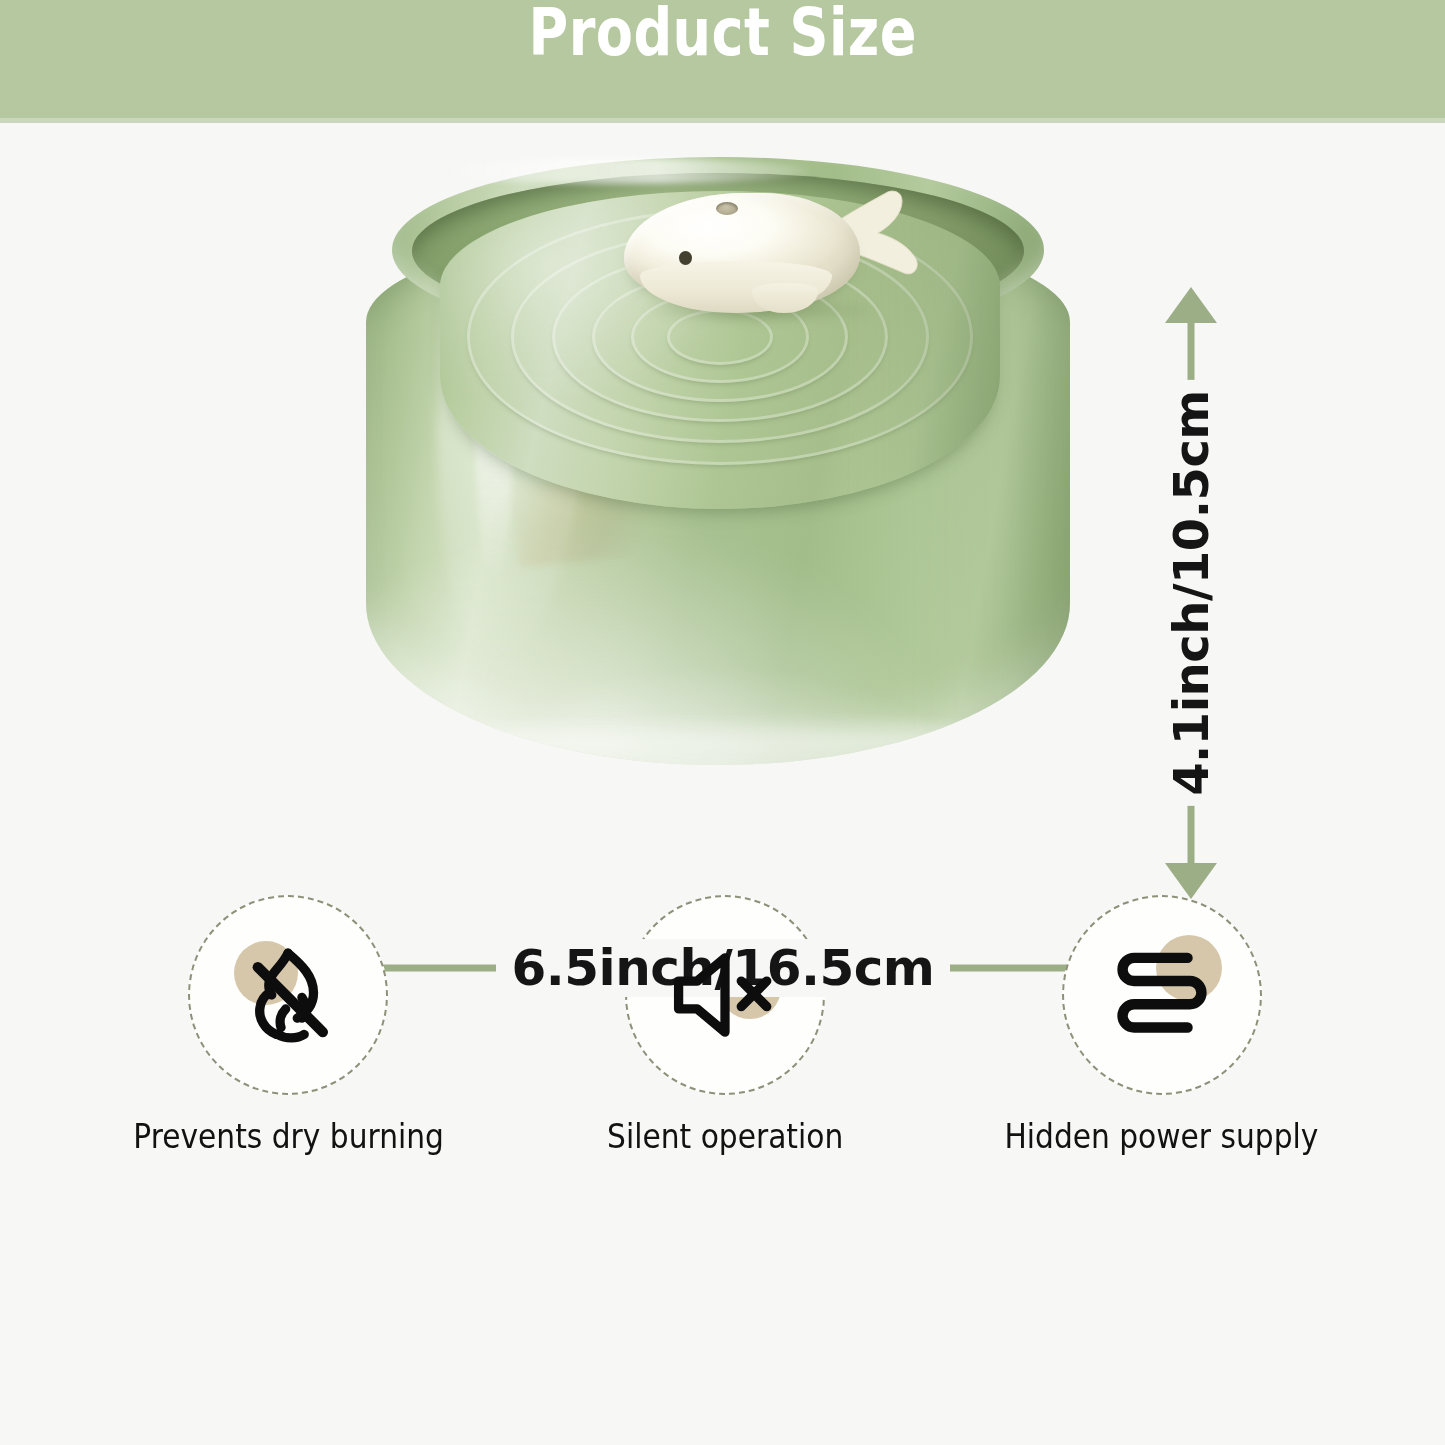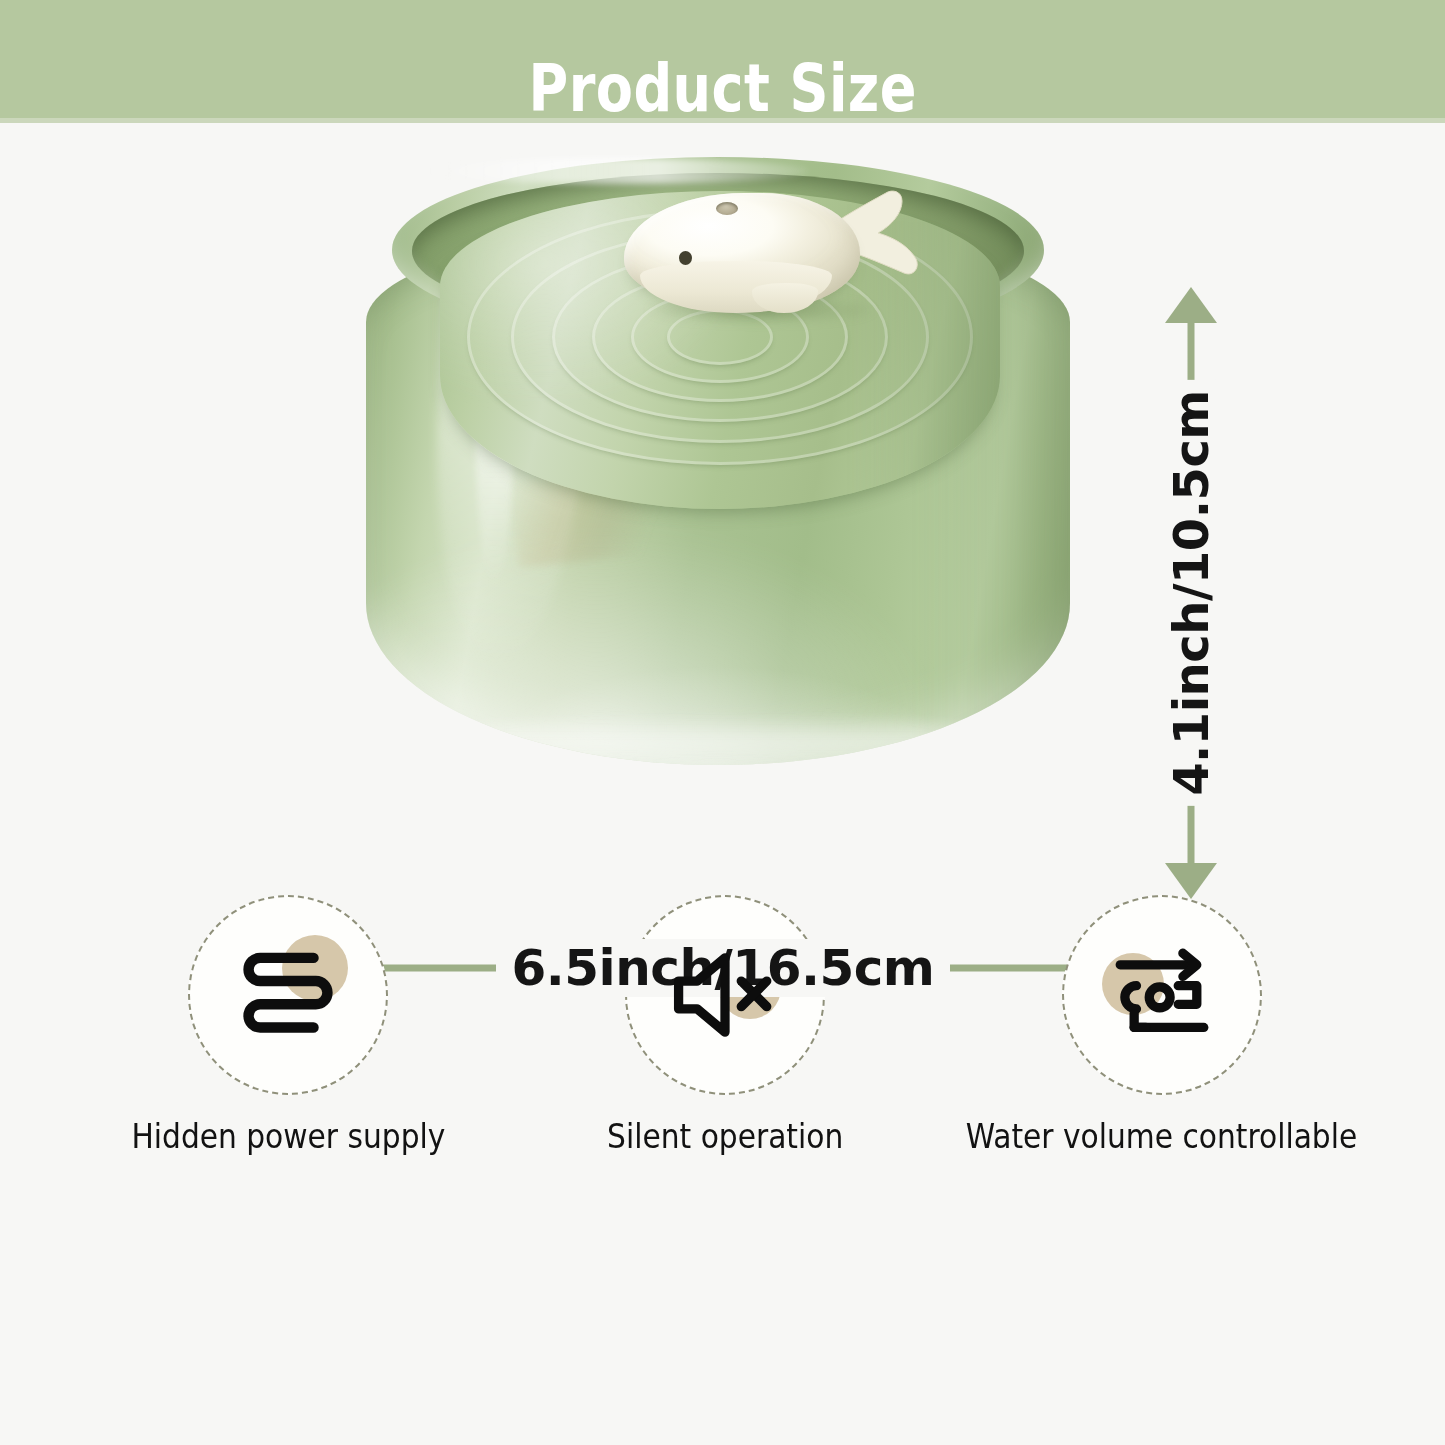--- a/index.html
+++ b/index.html
@@ -16,21 +16,21 @@
   }
 
   
   .header {
     position: absolute;
     left: 0; top: 0;
     width: 1445px;
     height: 122px;
     background: #b5c89f;
     display: flex;
-    align-items: flex-end;
+    align-items: flex-start;
     justify-content: center;
     box-sizing: border-box;
   }
   .header-underline {
     position: absolute;
     left: 0; top: 118px;
     width: 1445px;
     height: 5px;
     background: #cbd7bb;
   }
@@ -546,61 +546,58 @@
     <div class="dim-h-stem-r"></div>
     <div class="arrow-left"></div>
     <div class="arrow-right"></div>
     <div class="dim-h-label">6.5inch/16.5cm</div>
   </div>
 
 </div>
 
 <div class="features">
 
-
-
   <div class="feature">
     <div class="feature-circle">
-      <div class="tan-dot" style="width:66px;height:66px;left:92px;top:38px;"></div>
+      <div class="tan-dot" style="width:64px;height:64px;left:44px;top:44px;"></div>
       <svg class="feature-icon" viewBox="0 0 100 100">
-        <path d="M72 18 L 26 18 A 10 10 0 0 0 26 38 L 74 38 A 10 10 0 0 1 74 58 L 26 58 A 10 10 0 0 0 26 78 L 72 78" fill="none" stroke="#0d0d0d" stroke-width="9" stroke-linecap="round" stroke-linejoin="round"></path>
+        <g fill="none" stroke="#0d0d0d" stroke-width="8" stroke-linecap="round" stroke-linejoin="round">
+          <path d="M50 14 C 44 26, 36 30, 34 38 C 32 45, 36 50, 36 50"></path>
+          <path d="M50 14 C 62 24, 72 34, 72 48 C 72 58, 66 66, 58 70"></path>
+          <path d="M40 84 C 30 80, 24 70, 26 60 C 27 54, 31 50, 34 48"></path>
+          <path d="M41 84 C 48 88, 58 88, 64 84"></path>
+          <path d="M48 62 C 44 66, 42 72, 44 78"></path>
+          <path d="M62 52 C 66 58, 66 66, 62 70"></path>
+        </g>
+        <line x1="24" y1="26" x2="80" y2="82" stroke="#0d0d0d" stroke-width="9" stroke-linecap="round"></line>
       </svg>
     </div>
-    <div class="feature-label">Hidden power supply</div>
+    <div class="feature-label">Prevents dry burning</div>
   </div>
+
 
   <div class="feature">
     <div class="feature-circle">
       <div class="tan-dot" style="width:62px;height:62px;left:92px;top:60px;"></div>
       <svg class="feature-icon" viewBox="0 0 100 100">
         <g stroke="#0d0d0d" stroke-width="8" stroke-linecap="round" stroke-linejoin="round" fill="none">
           <path d="M10 38 L 26 38 L 50 18 L 50 82 L 26 62 L 10 62 Z"></path>
           <line x1="64" y1="38" x2="86" y2="60"></line>
           <line x1="86" y1="38" x2="64" y2="60"></line>
         </g>
       </svg>
     </div>
     <div class="feature-label">Silent operation</div>
   </div>
 
   <div class="feature">
     <div class="feature-circle">
-      <div class="tan-dot" style="width:62px;height:62px;left:38px;top:56px;"></div>
+      <div class="tan-dot" style="width:66px;height:66px;left:92px;top:38px;"></div>
       <svg class="feature-icon" viewBox="0 0 100 100">
-        <g stroke="#0d0d0d" stroke-width="8" stroke-linecap="round" stroke-linejoin="round" fill="none">
-
-          <path d="M14 24 L 78 24"></path>
-          <path d="M68 14 L 80 24 L 68 34"></path>
-
-          <path d="M28 42 A 10 10 0 0 0 28 62"></path>
-          <circle cx="48" cy="52" r="9"></circle>
-          <path d="M64 42 L 80 42 L 80 58 L 64 58"></path>
-
-          <path d="M86 78 L 26 78"></path>
-          <path d="M26 66 L 26 78 L 36 78"></path>
-        </g>
+        <path d="M72 18 L 26 18 A 10 10 0 0 0 26 38 L 74 38 A 10 10 0 0 1 74 58 L 26 58 A 10 10 0 0 0 26 78 L 72 78" fill="none" stroke="#0d0d0d" stroke-width="9" stroke-linecap="round" stroke-linejoin="round"></path>
       </svg>
     </div>
-    <div class="feature-label">Water volume controllable</div>
+    <div class="feature-label">Hidden power supply</div>
   </div>
 
 
+
 </div>
 
 </body></html>

